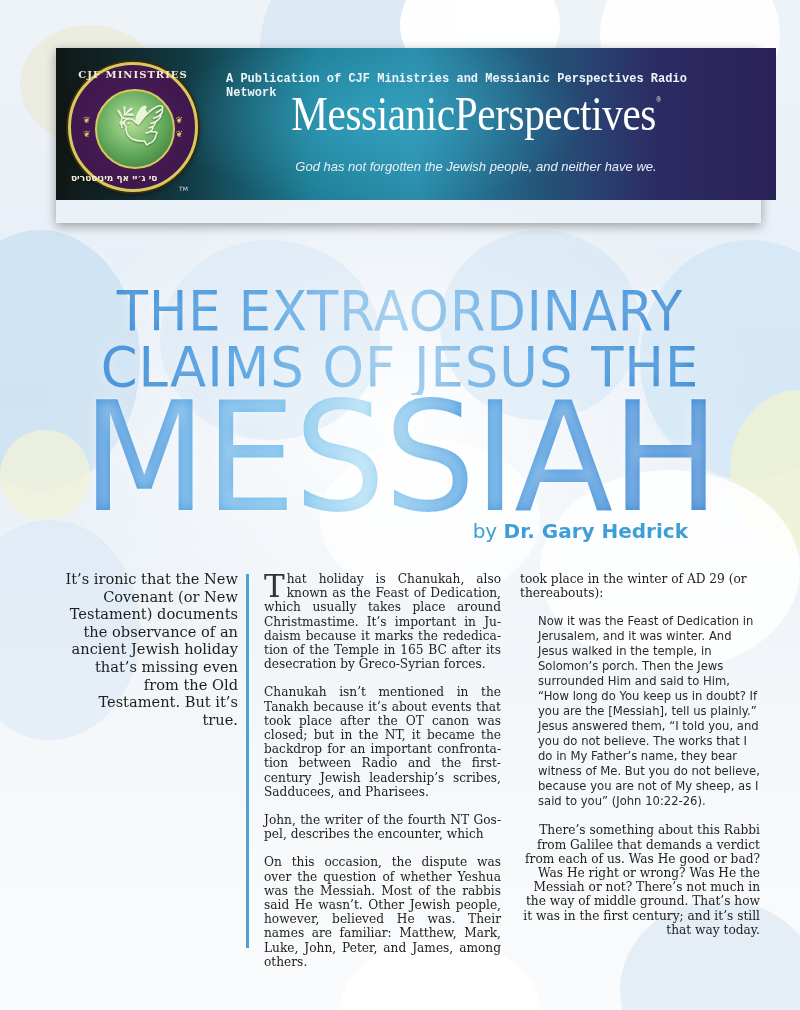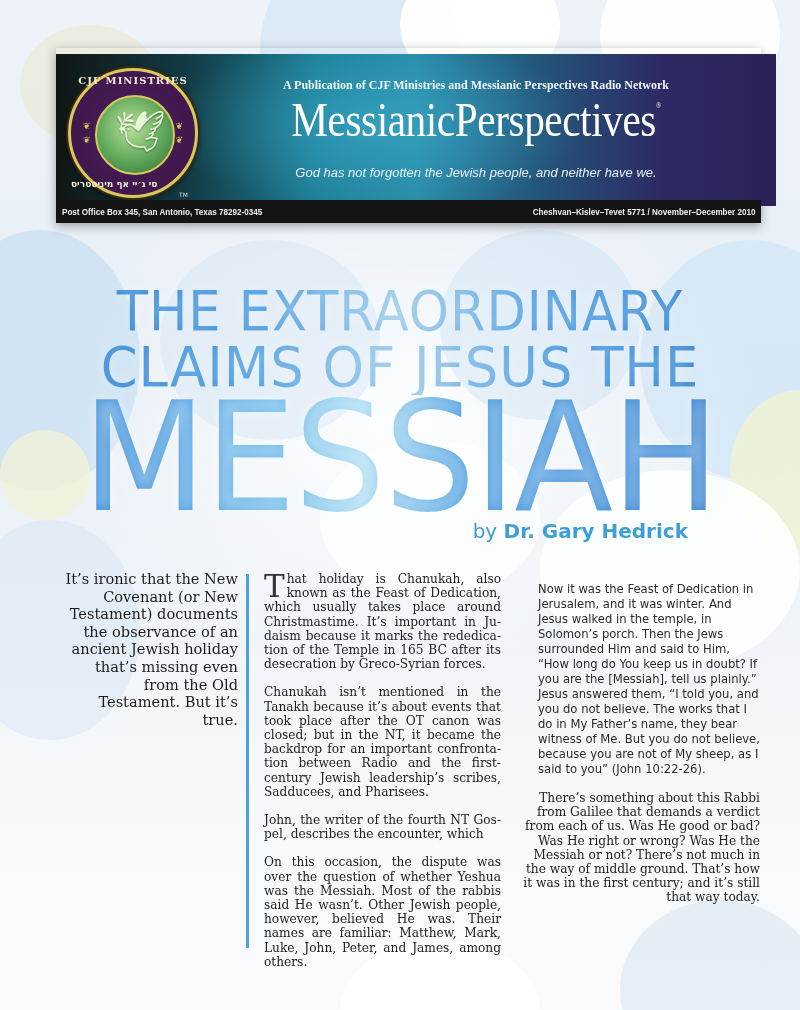--- a/index.html
+++ b/index.html
@@ -34,21 +34,20 @@
   
   .masthead {
     position: absolute; left: 56px; top: 48px; width: 705px; height: 175px; z-index: 2;
     box-shadow: 0 3px 10px rgba(0,0,0,0.35);
   }
   .banner {
     position: absolute; left: 0; top: 0; width: 720px; height: 152px;
     background:
       radial-gradient(ellipse 280px 120px at 320px 70px, rgba(60,180,210,0.55), rgba(0,0,0,0) 75%),
       linear-gradient(90deg, #101614 0%, #123a44 18%, #1e7d96 36%, #2a8aa7 50%, #23587c 66%, #2d2a63 84%, #2a2258 100%);
-    margin-top: 6px;
   }
   .logo {
     position: absolute; left: 12px; top: 14px; width: 124px; height: 124px; border-radius: 50%;
     background: radial-gradient(circle at 50% 50%, #4a1f5a 0%, #3b1548 100%);
     border: 3px solid #d9c95b;
     box-shadow: 0 0 0 2px #3a2a0e, 0 2px 6px rgba(0,0,0,0.6);
   }
   .logo-inner {
     position: absolute; left: 24px; top: 24px; width: 76px; height: 76px; border-radius: 50%;
     background: radial-gradient(circle at 45% 40%, #b8e39a 0%, #5fa659 55%, #2f6a34 100%);
@@ -62,22 +61,22 @@
     position: absolute; left: 0; top: 4px; width: 124px; text-align: center;
     font-family: "DejaVu Serif", serif; font-size: 10px; font-weight: bold; color: #f2ecd6; letter-spacing: 1px;
   }
   .logo-ring-bottom {
     position: absolute; left: 0; bottom: 6px; width: 124px; text-align: left;
     font-family: "DejaVu Sans", sans-serif; font-size: 9px; font-weight: bold; color: #f2ecd6;
   }
   .logo-leaf { position: absolute; color: #d9c95b; font-size: 9px; }
   .tm { position: absolute; left: 123px; top: 137px; color: #ddd; font-size: 6px; font-family: "DejaVu Sans", sans-serif; }
   .pub-line {
-    position: absolute; left: 170px; top: 24px; width: 500px; text-align: center;
-    font-family: Liberation Serif, serif; font-weight: bold; font-size: 12px; color: #eef6f9;
+    position: absolute; left: 170px; top: 24px; width: 500px; 
+    font-family: Liberation Mono, monospace; font-weight: bold; font-size: 12px; color: #eef6f9;
   }
   .brand {
     position: absolute; left: 150px; top: 42px; width: 540px; text-align: center;
     font-family: "Liberation Serif", serif; font-size: 48px; color: #ffffff; line-height: 1; letter-spacing: -0.5px;
     transform: scaleX(0.86); transform-origin: center;
   }
   .brand sup { font-size: 8px; vertical-align: top; position: relative; top: 6px; }
   .tagline {
     position: absolute; left: 170px; top: 111px; width: 500px; text-align: center;
     font-family: "Liberation Sans", sans-serif; font-style: italic; font-size: 13px; color: #e8f0f5;
@@ -169,24 +168,20 @@
       <div class="logo-inner">
         <span class="logo-mark">🕊</span>
       </div>
       <div class="logo-ring-bottom">סי ג׳יי אף מיניסטריס</div>
     </div>
     <span class="tm">TM</span>
     <div class="pub-line">A Publication of CJF Ministries and Messianic Perspectives Radio Network</div>
     <div class="brand"><span>MessianicPerspectives</span><sup>®</sup></div>
     <div class="tagline">God has not forgotten the Jewish people, and neither have we.</div>
   </div>
-  <div class="infobar">
-    <span class="addr">Post Office Box 345, San Antonio, Texas 78292-0345</span>
-    <span class="date">Cheshvan–Kislev–Tevet 5771 / November–December 2010</span>
-  </div>
 </header>
 
 <section class="headline">
   <div class="hl-line hl1">THE EXTRAORDINARY</div>
   <div class="hl-line hl2">CLAIMS OF JESUS THE</div>
   <div class="hl-line hl3">MESSIAH</div>
   <div class="byline">
     <span class="by">by</span>
     <span class="author">Dr. Gary Hedrick</span>
   </div>
@@ -196,15 +191,16 @@
 <div class="divider"></div>
 
 <article class="col col2">
   <p><span class="dropcap">T</span><span>hat holiday is Chanukah, also known as the Feast of Dedication, which usually takes place around Christmastime. It’s important in Ju­daism because it marks the rededica­tion of the Temple in 165 BC after its desecration by Greco-Syrian forces.</span></p>
   <p>Chanukah isn’t mentioned in the Tanakh because it’s about events that took place after the OT canon was closed; but in the NT, it became the backdrop for an important confronta­tion between Radio and the first-century Jewish leadership’s scribes, Sadducees, and Pharisees.</p>
   <p>John, the writer of the fourth NT Gos­pel, describes the encounter, which</p>
   <p>On this occasion, the dispute was over the question of whether Yeshua was the Messiah. Most of the rabbis said He wasn’t. Other Jewish people, how­ever, believed He was. Their names are familiar: Matthew, Mark, Luke, John, Peter, and James, among others.</p>
 </article>
 
 <article class="col col3">
+  <p style="text-align:left;">took place in the winter of AD 29 (or thereabouts):</p>
   <blockquote class="scripture">Now it was the Feast of Dedi­cation in Jerusalem, and it was winter. And Jesus walked in the temple, in Solomon’s porch. Then the Jews surrounded Him and said to Him, “How long do You keep us in doubt? If you are the [Messiah], tell us plainly.” Jesus answered them, “I told you, and you do not believe. The works that I do in My Father’s name, they bear witness of Me. But you do not believe, because you are not of My sheep, as I said to you” (John 10:22-26).</blockquote>
   <p class="after">There’s something about this Rabbi from Galilee that demands a verdict from each of us. Was He good or bad? Was He right or wrong? Was He the Messiah or not? There’s not much in the way of middle ground. That’s how it was in the first century; and it’s still that way today.</p>
 </article>
 
 </body></html>

